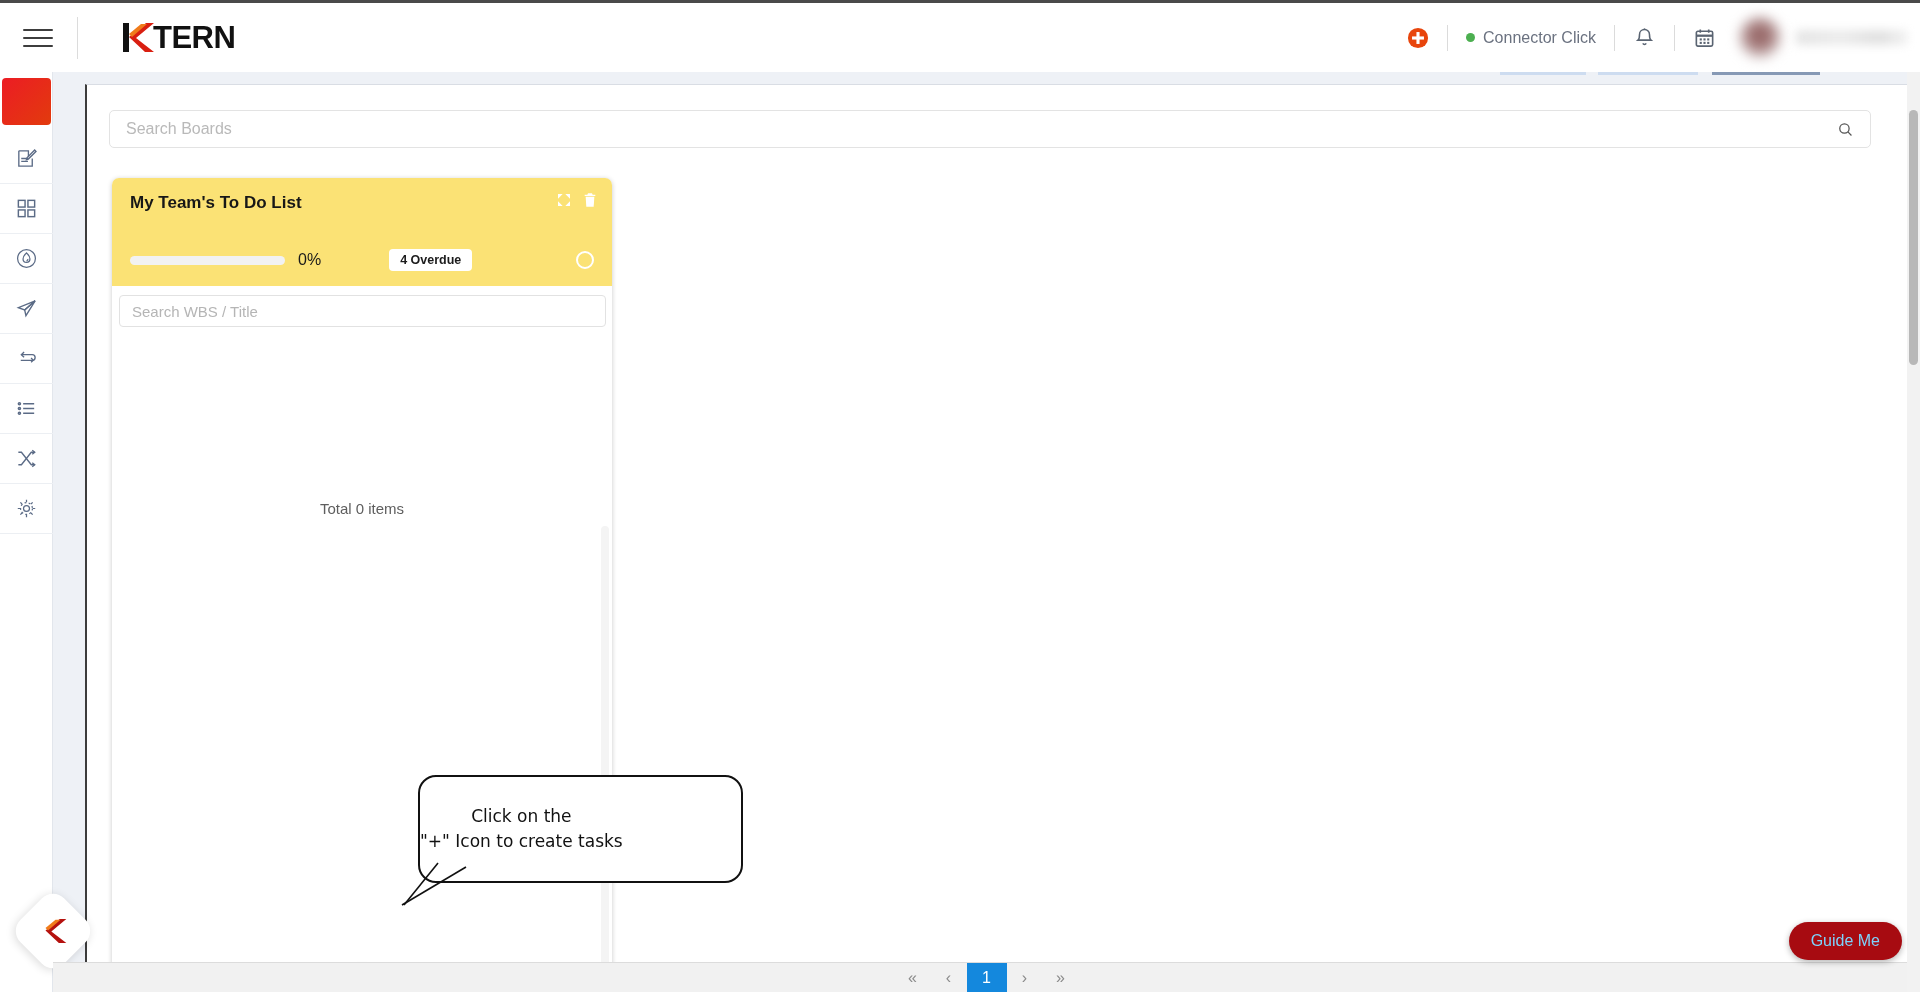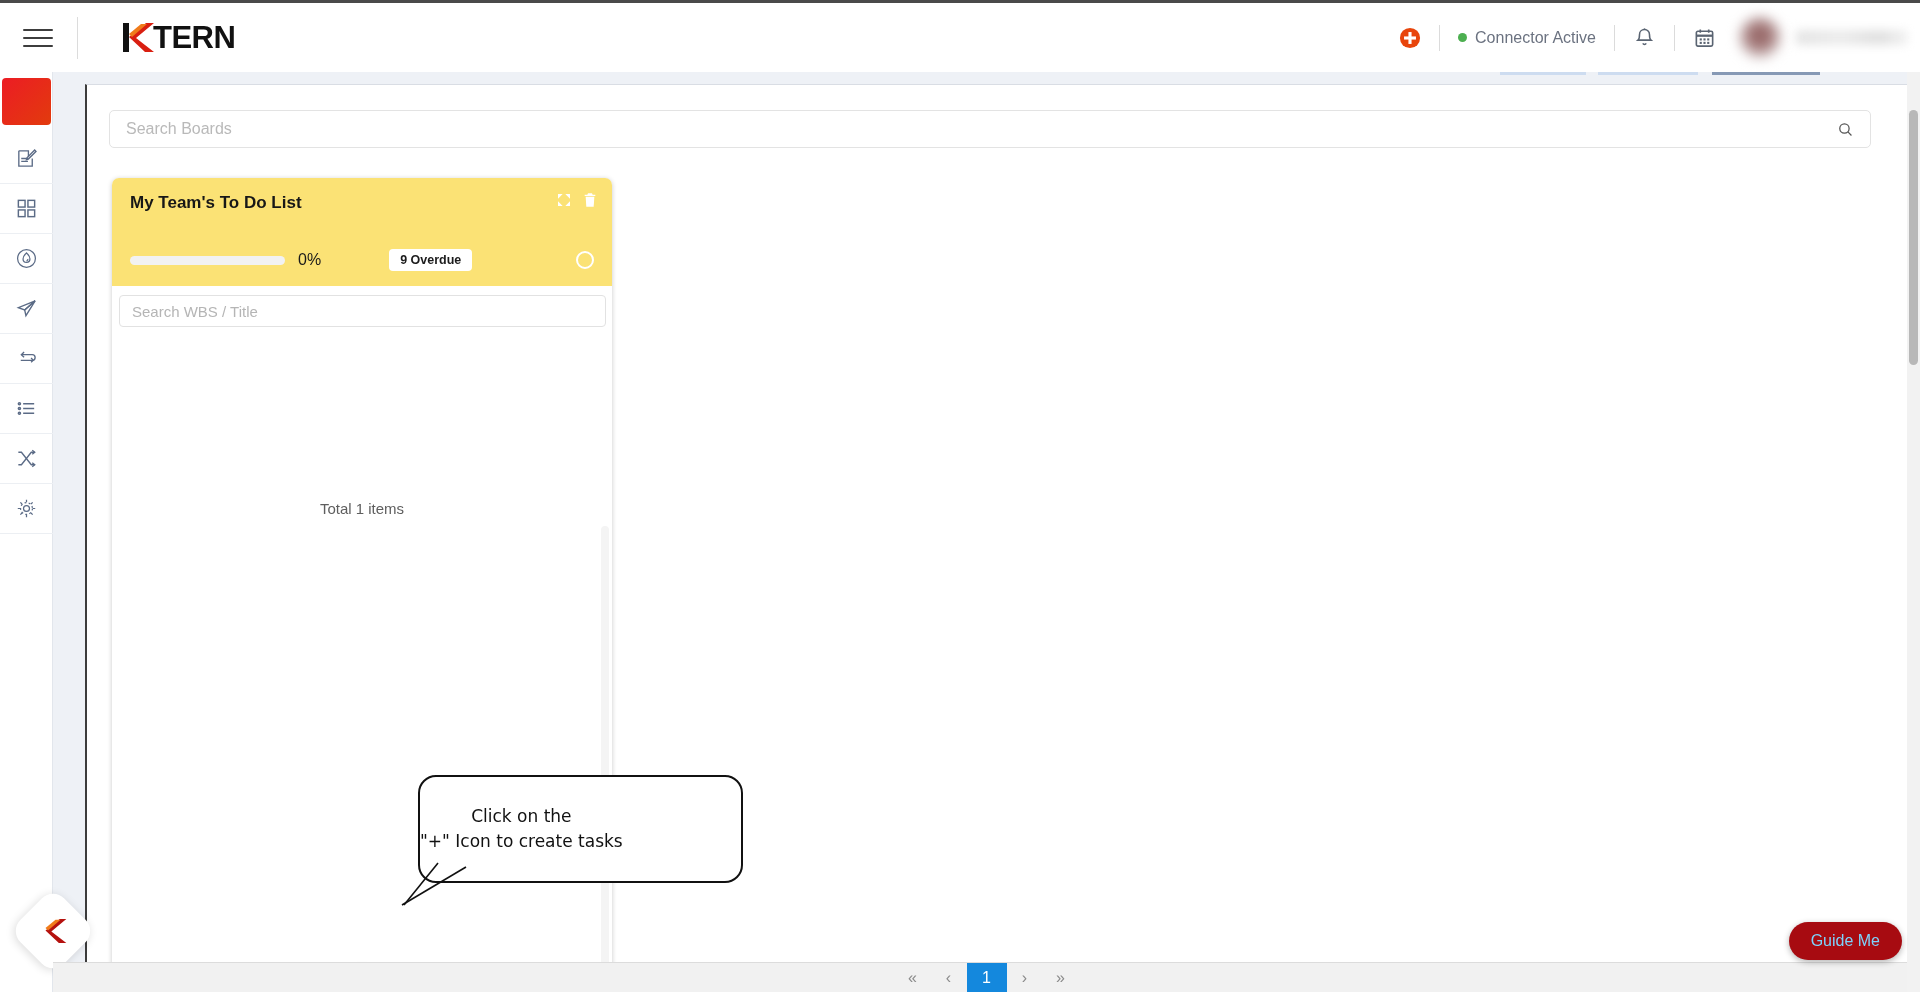--- a/index.html
+++ b/index.html
@@ -271,21 +271,21 @@
 
   <div class="hdr-right">
     <svg class="plus-circle-icon" viewBox="0 0 24 24">
       <circle cx="12" cy="12" r="11" fill="#e8450c"></circle>
       <rect x="10.3" y="5.5" width="3.4" height="13" fill="#fff"></rect>
       <rect x="5.5" y="10.3" width="13" height="3.4" fill="#fff"></rect>
     </svg>
     <div class="sep"></div>
     <div style="display:flex;align-items:center;">
       <span class="conn-dot"></span>
-      <span class="conn-text">Connector Active</span>
+      <span class="conn-text">Connector Click</span>
     </div>
     <div class="sep"></div>
     <svg class="hdr-ico" viewBox="0 0 24 24" fill="none" stroke="currentColor" stroke-width="1.6">
       <path d="M12 3.2c-3.1 0-5.2 2.2-5.2 5.1 0 4.6-1.6 5.9-1.6 5.9h13.6s-1.6-1.3-1.6-5.9c0-2.9-2.1-5.1-5.2-5.1z"></path>
       <path d="M10.2 17.6c.4.7 1 1.1 1.8 1.1s1.4-.4 1.8-1.1"></path>
       <path d="M12 2v1.2"></path>
     </svg>
     <div class="sep"></div>
     <svg class="hdr-ico" viewBox="0 0 24 24" fill="none" stroke="currentColor" stroke-width="1.7">
       <rect x="3.5" y="5" width="17" height="15.5" rx="1.6"></rect>
@@ -412,30 +412,30 @@
           <svg viewBox="0 0 24 24" fill="currentColor">
             <path d="M9 2h6l1 2h4v2H4V4h4z"></path>
             <path d="M5.5 7h13l-1 15h-11z"></path>
           </svg>
         </div>
         <div class="head-row2">
           <div class="prog-track">
             <div class="prog-fill" style="width: 0%;"></div>
           </div>
           <span class="prog-pct">0%</span>
-          <span class="overdue-badge">9 Overdue</span>
+          <span class="overdue-badge">4 Overdue</span>
           <span class="head-circle"></span>
         </div>
       </div>
 
       <div class="wbs-search">
         <input type="text" placeholder="Search WBS / Title" style="">
       </div>
 
-      <div class="total-items">Total 1 items</div>
+      <div class="total-items">Total 0 items</div>
 
       <div class="card-scroll-track"></div>
 
       <div class="fab"></div>
     </div>
 
   </div>
 </div>
 
 <div class="callout-wrap">

